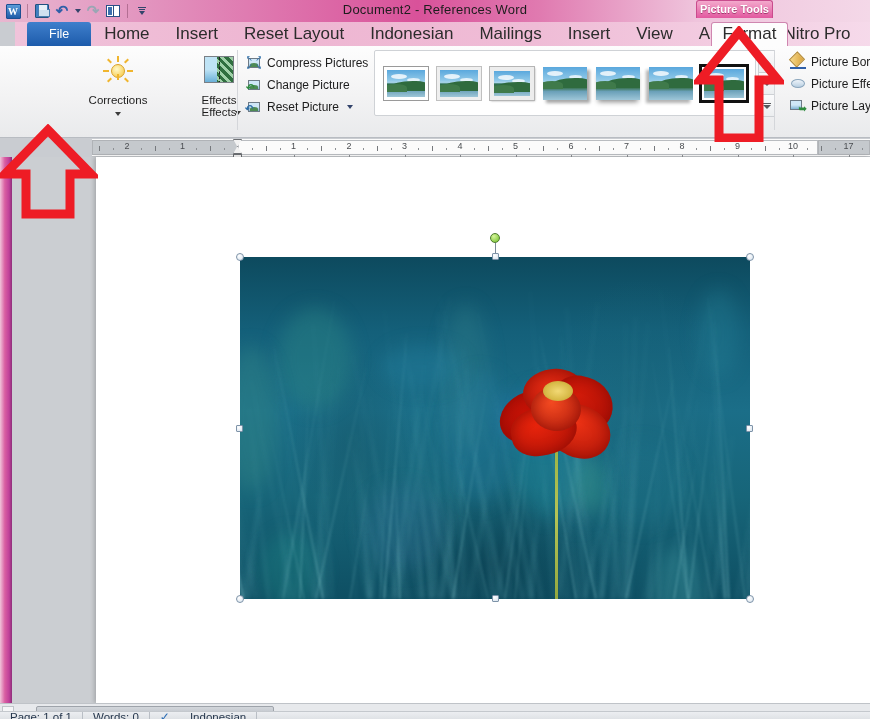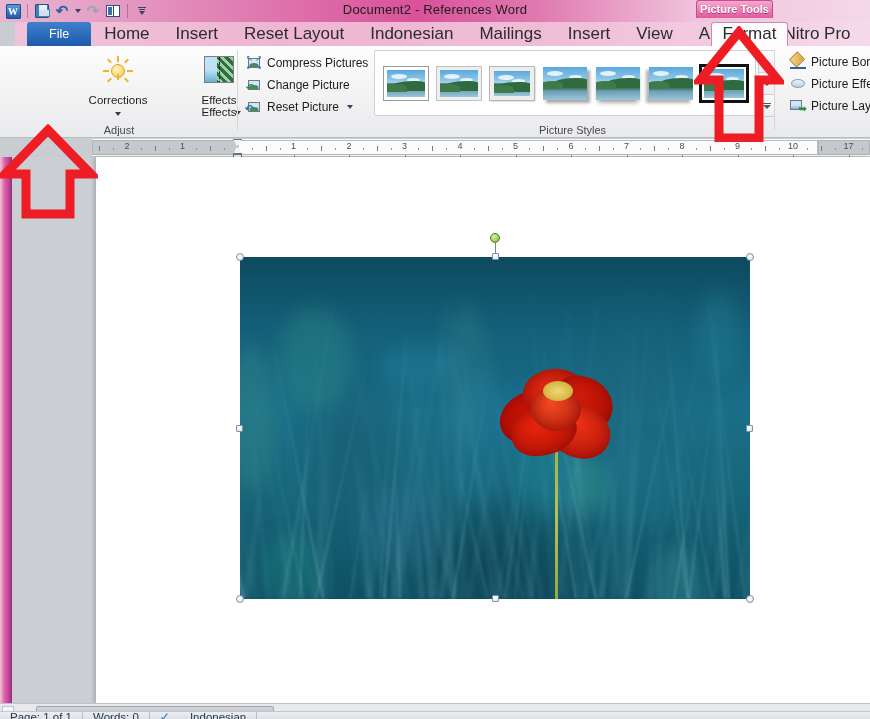--- a/index.html
+++ b/index.html
@@ -357,21 +357,20 @@
 
     <div class="bigbtn" style="left:196px;width:46px">
       <span class="ic-art">
           <span class="st"></span>
         </span>
       <span class="lbl">Effects</span>
       <span class="lbl2">Effects</span>
       <span class="arr" style="left:auto;right:1px;bottom:6px"></span>
     </div>
 
-    <div class="glabel" style="left:0;width:238px">Adjust</div>
     <div class="gdiv"></div>
   </div>
 
   <div class="smallbtn" style="left:246px;top:7px">
     <span class="sic compress">
       <span class="pic">
           <b></b>
         </span>
         <span class="a1">↖</span>
         <span class="a2">↗</span>
@@ -466,21 +465,20 @@
       <div class="gsb">
           <span class="tri-dn"></span>
         </div>
       <div class="gsb">
         <span class="more">
             <span class="bar"></span>
             <span class="tri-dn"></span>
           </span>
       </div>
     </div>
-    <div class="glabel" style="left:0;width:405px">Picture Styles</div>
     <div class="gdiv" style="right:10px"></div>
   </div>
 
   <div class="grp" id="grp-right">
     <div class="rbtn" style="top:6px">
       <span class="ric border">
           <span class="pen"></span>
           <span class="ln"></span>
         </span>
       <span>Picture Border</span>

